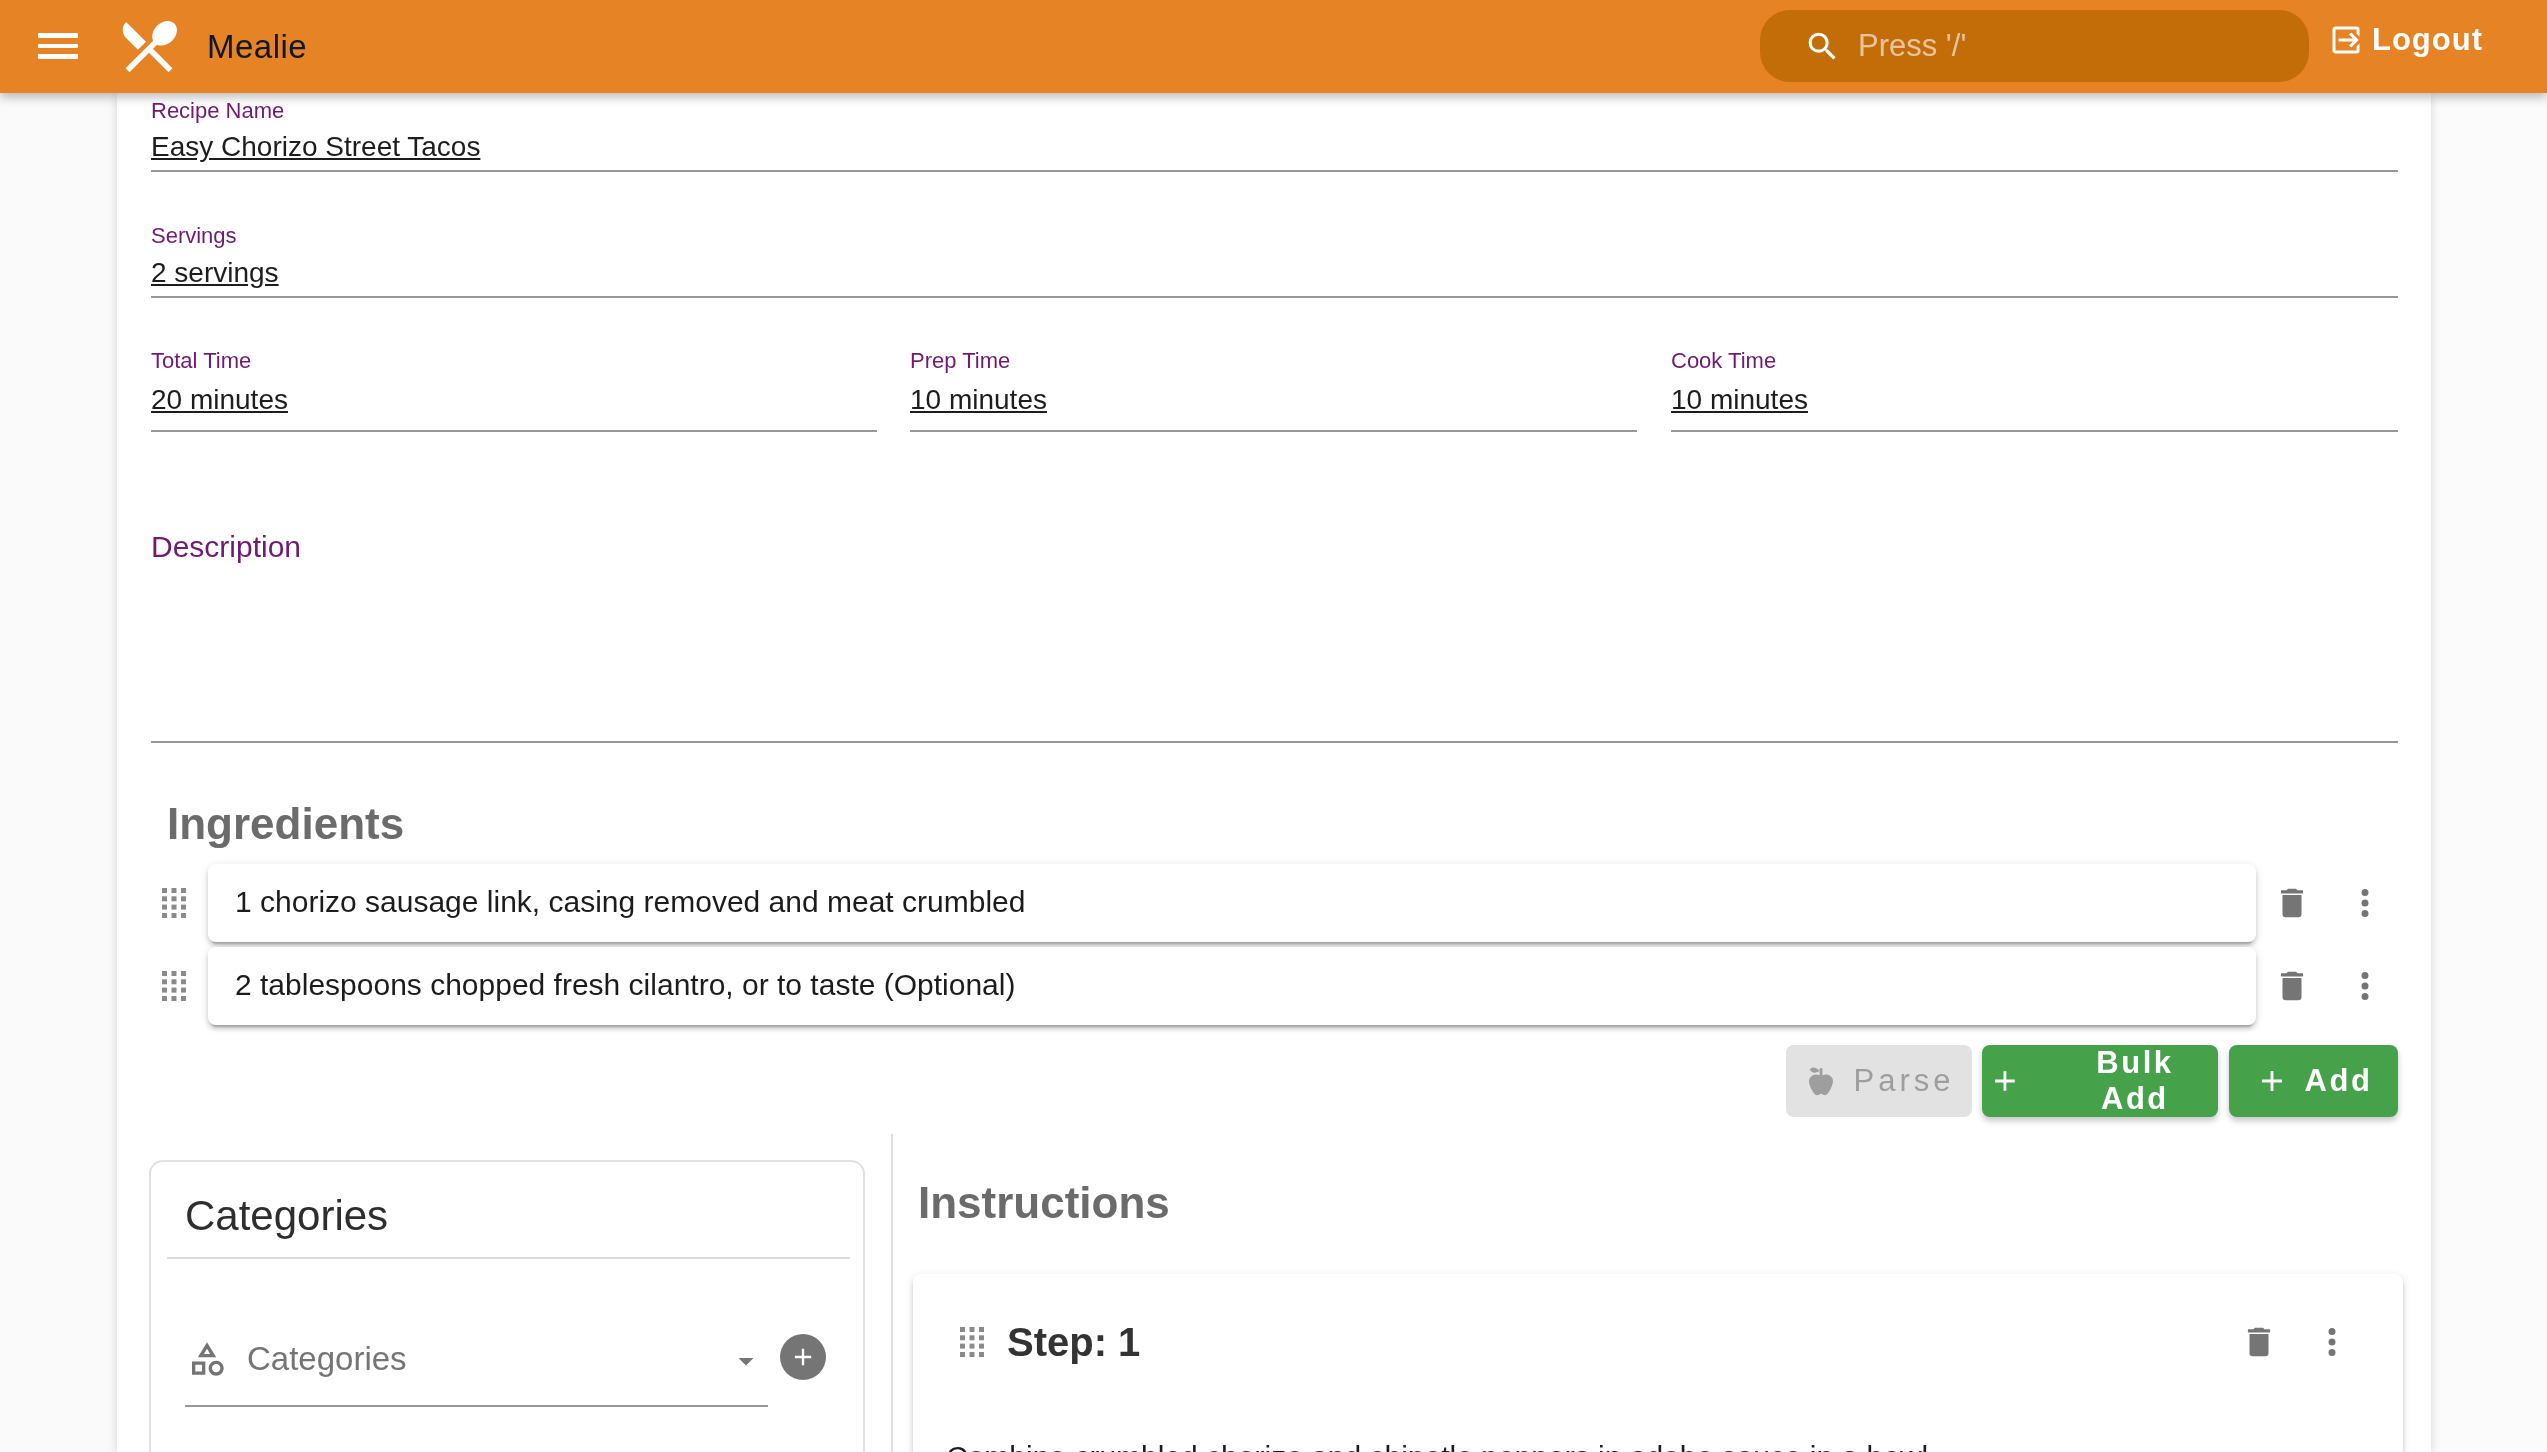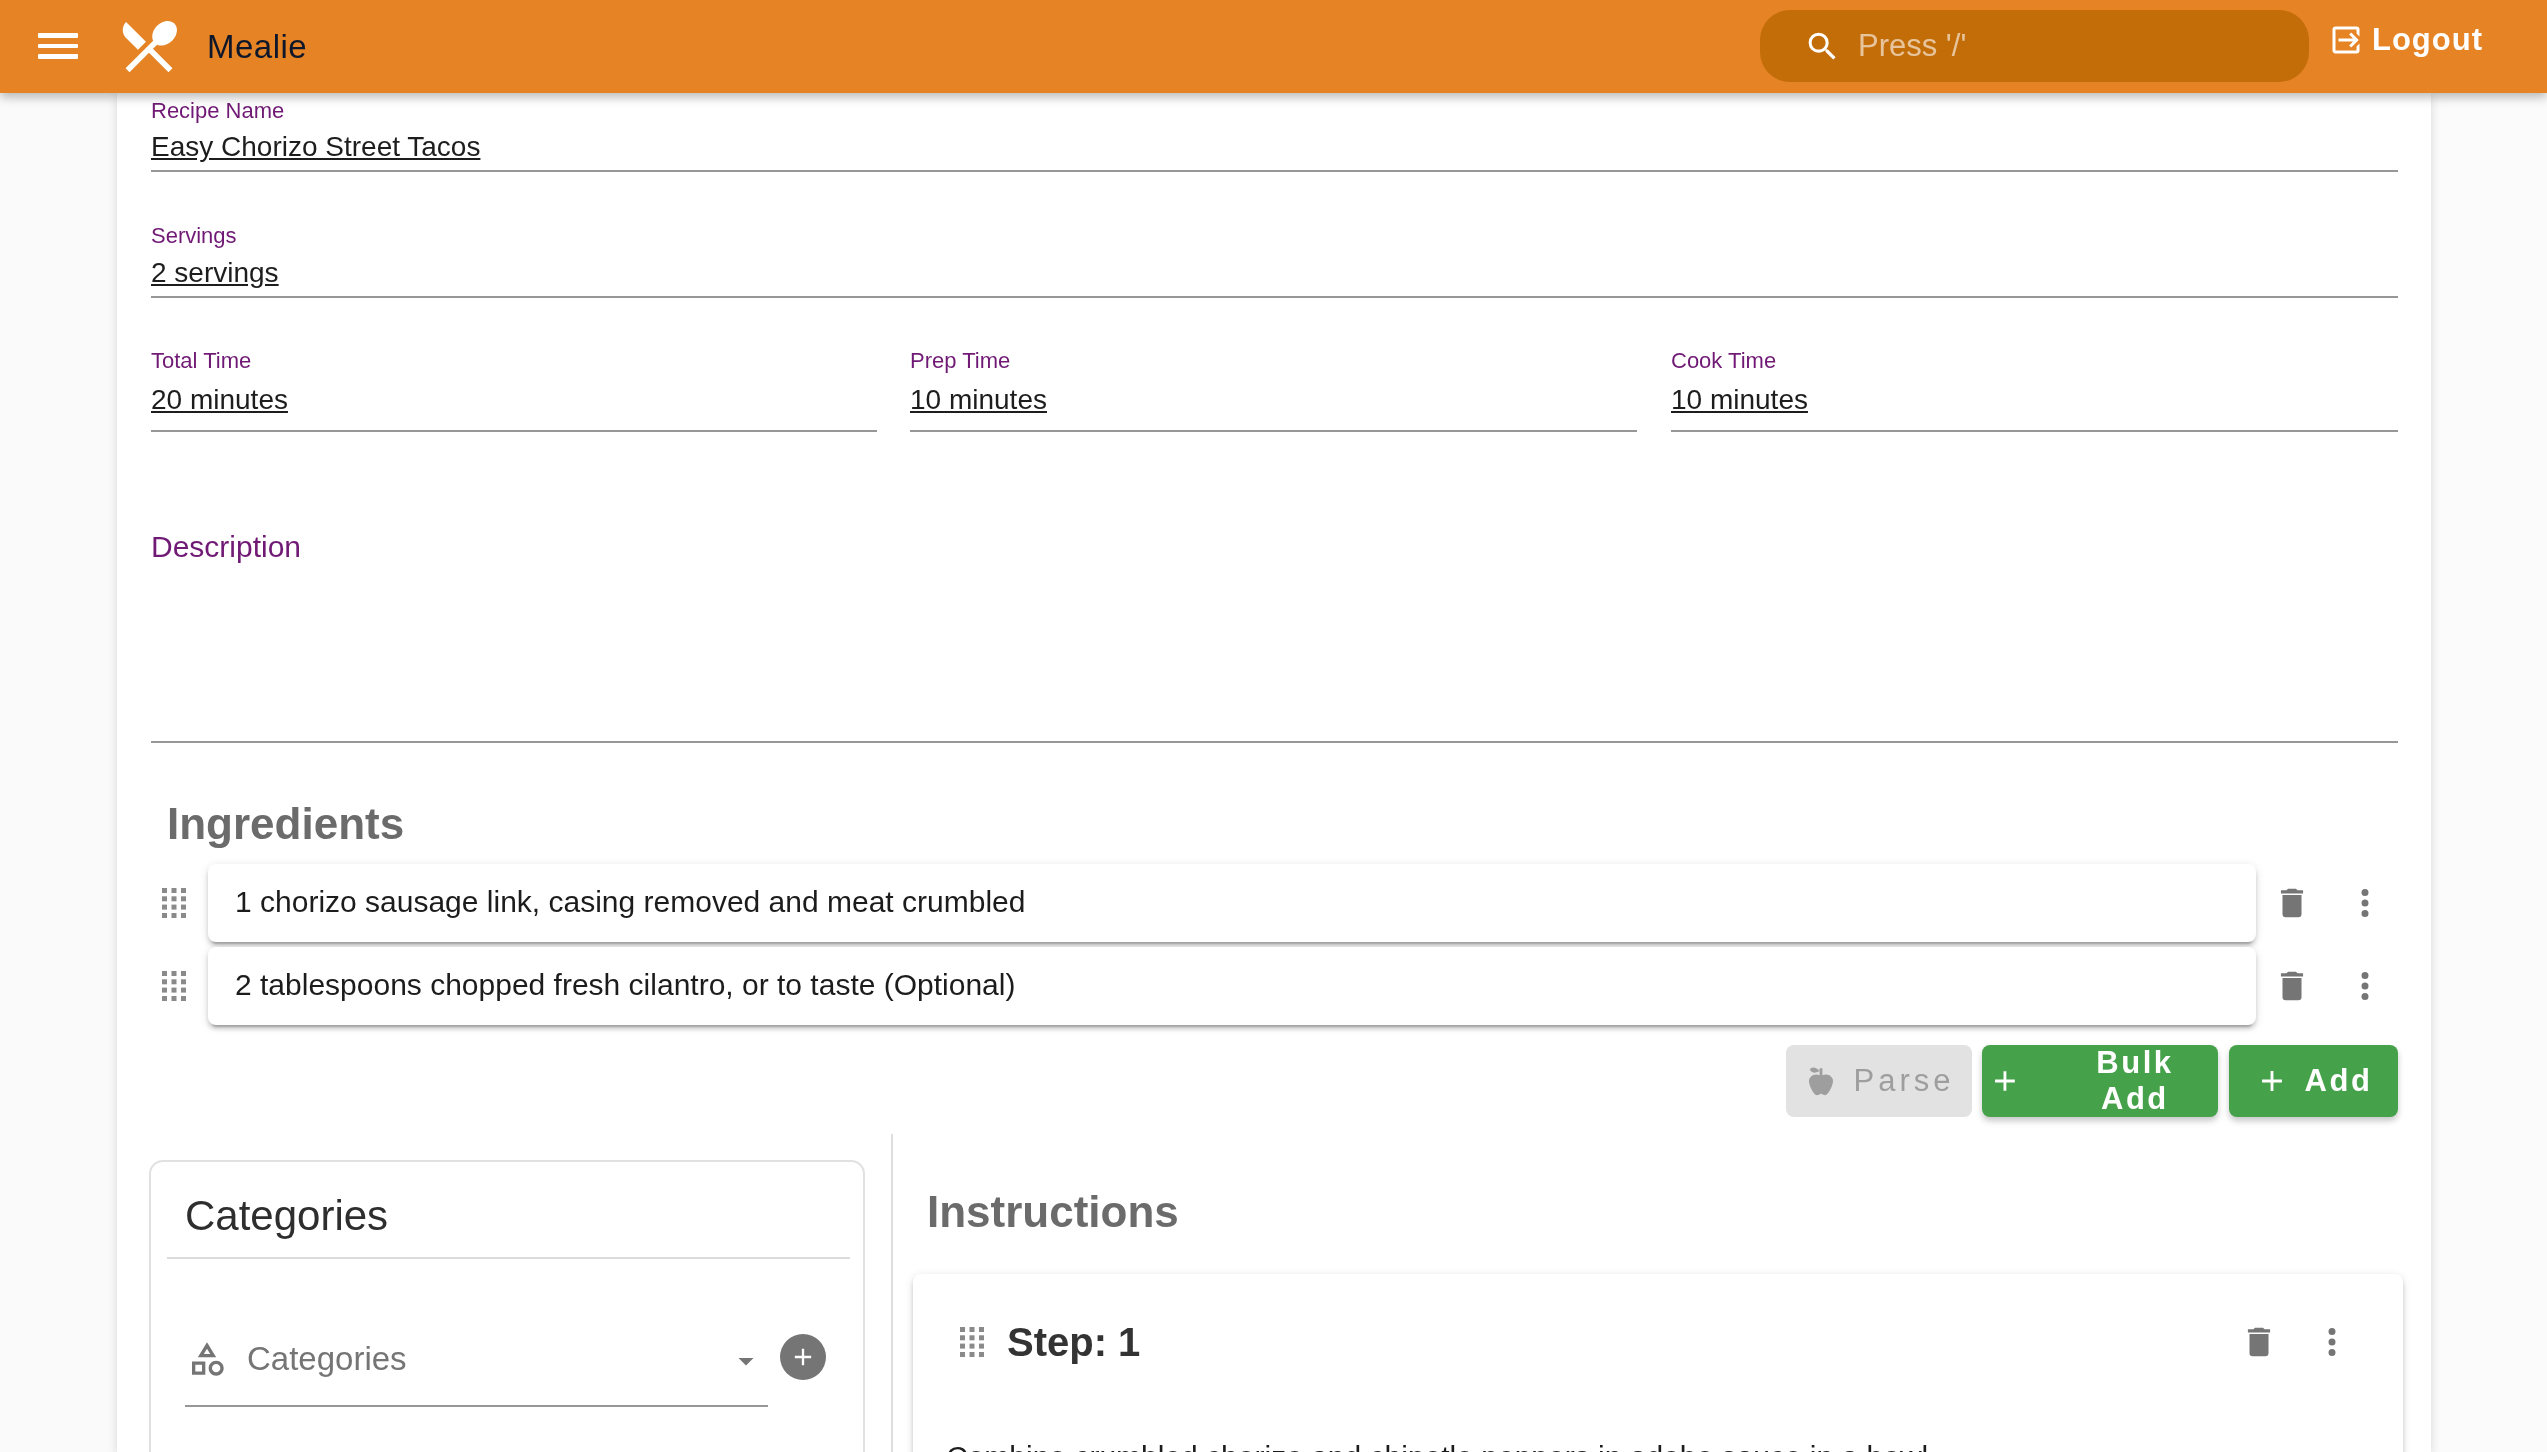--- a/index.html
+++ b/index.html
@@ -224,21 +224,21 @@
     <path d="M7,10L12,15L17,10H7Z"></path>
   </svg>
   <div class="abs round-plus" style="left:629px; top:172px;">
     <svg width="28" height="28" viewBox="0 0 24 24" fill="#fff">
       <path d="M19,13H13V19H11V13H5V11H11V5H13V11H19V13Z"></path>
     </svg>
   </div>
   <div class="abs underline" style="left:34px; top:243px; width:583px;"></div>
 </section>
 
-<h2 class="abs section-heading" style="left:915px; top:1174px; margin:12px;">Instructions</h2>
+<h2 class="abs section-heading" style="left:915px; top:1174px; margin:3px;">Instructions</h2>
 
 <section class="abs step-card">
   <svg class="abs drag-handle" style="left:47px; top:53px;" width="24" height="30" viewBox="0 0 24 30" fill="#8a8a8a">
     <rect x="0" y="0" width="5" height="5"></rect>
       <rect x="9.5" y="0" width="5" height="5"></rect>
       <rect x="19" y="0" width="5" height="5"></rect>
     <rect x="0" y="8.3" width="5" height="5"></rect>
       <rect x="9.5" y="8.3" width="5" height="5"></rect>
       <rect x="19" y="8.3" width="5" height="5"></rect>
     <rect x="0" y="16.6" width="5" height="5"></rect>

